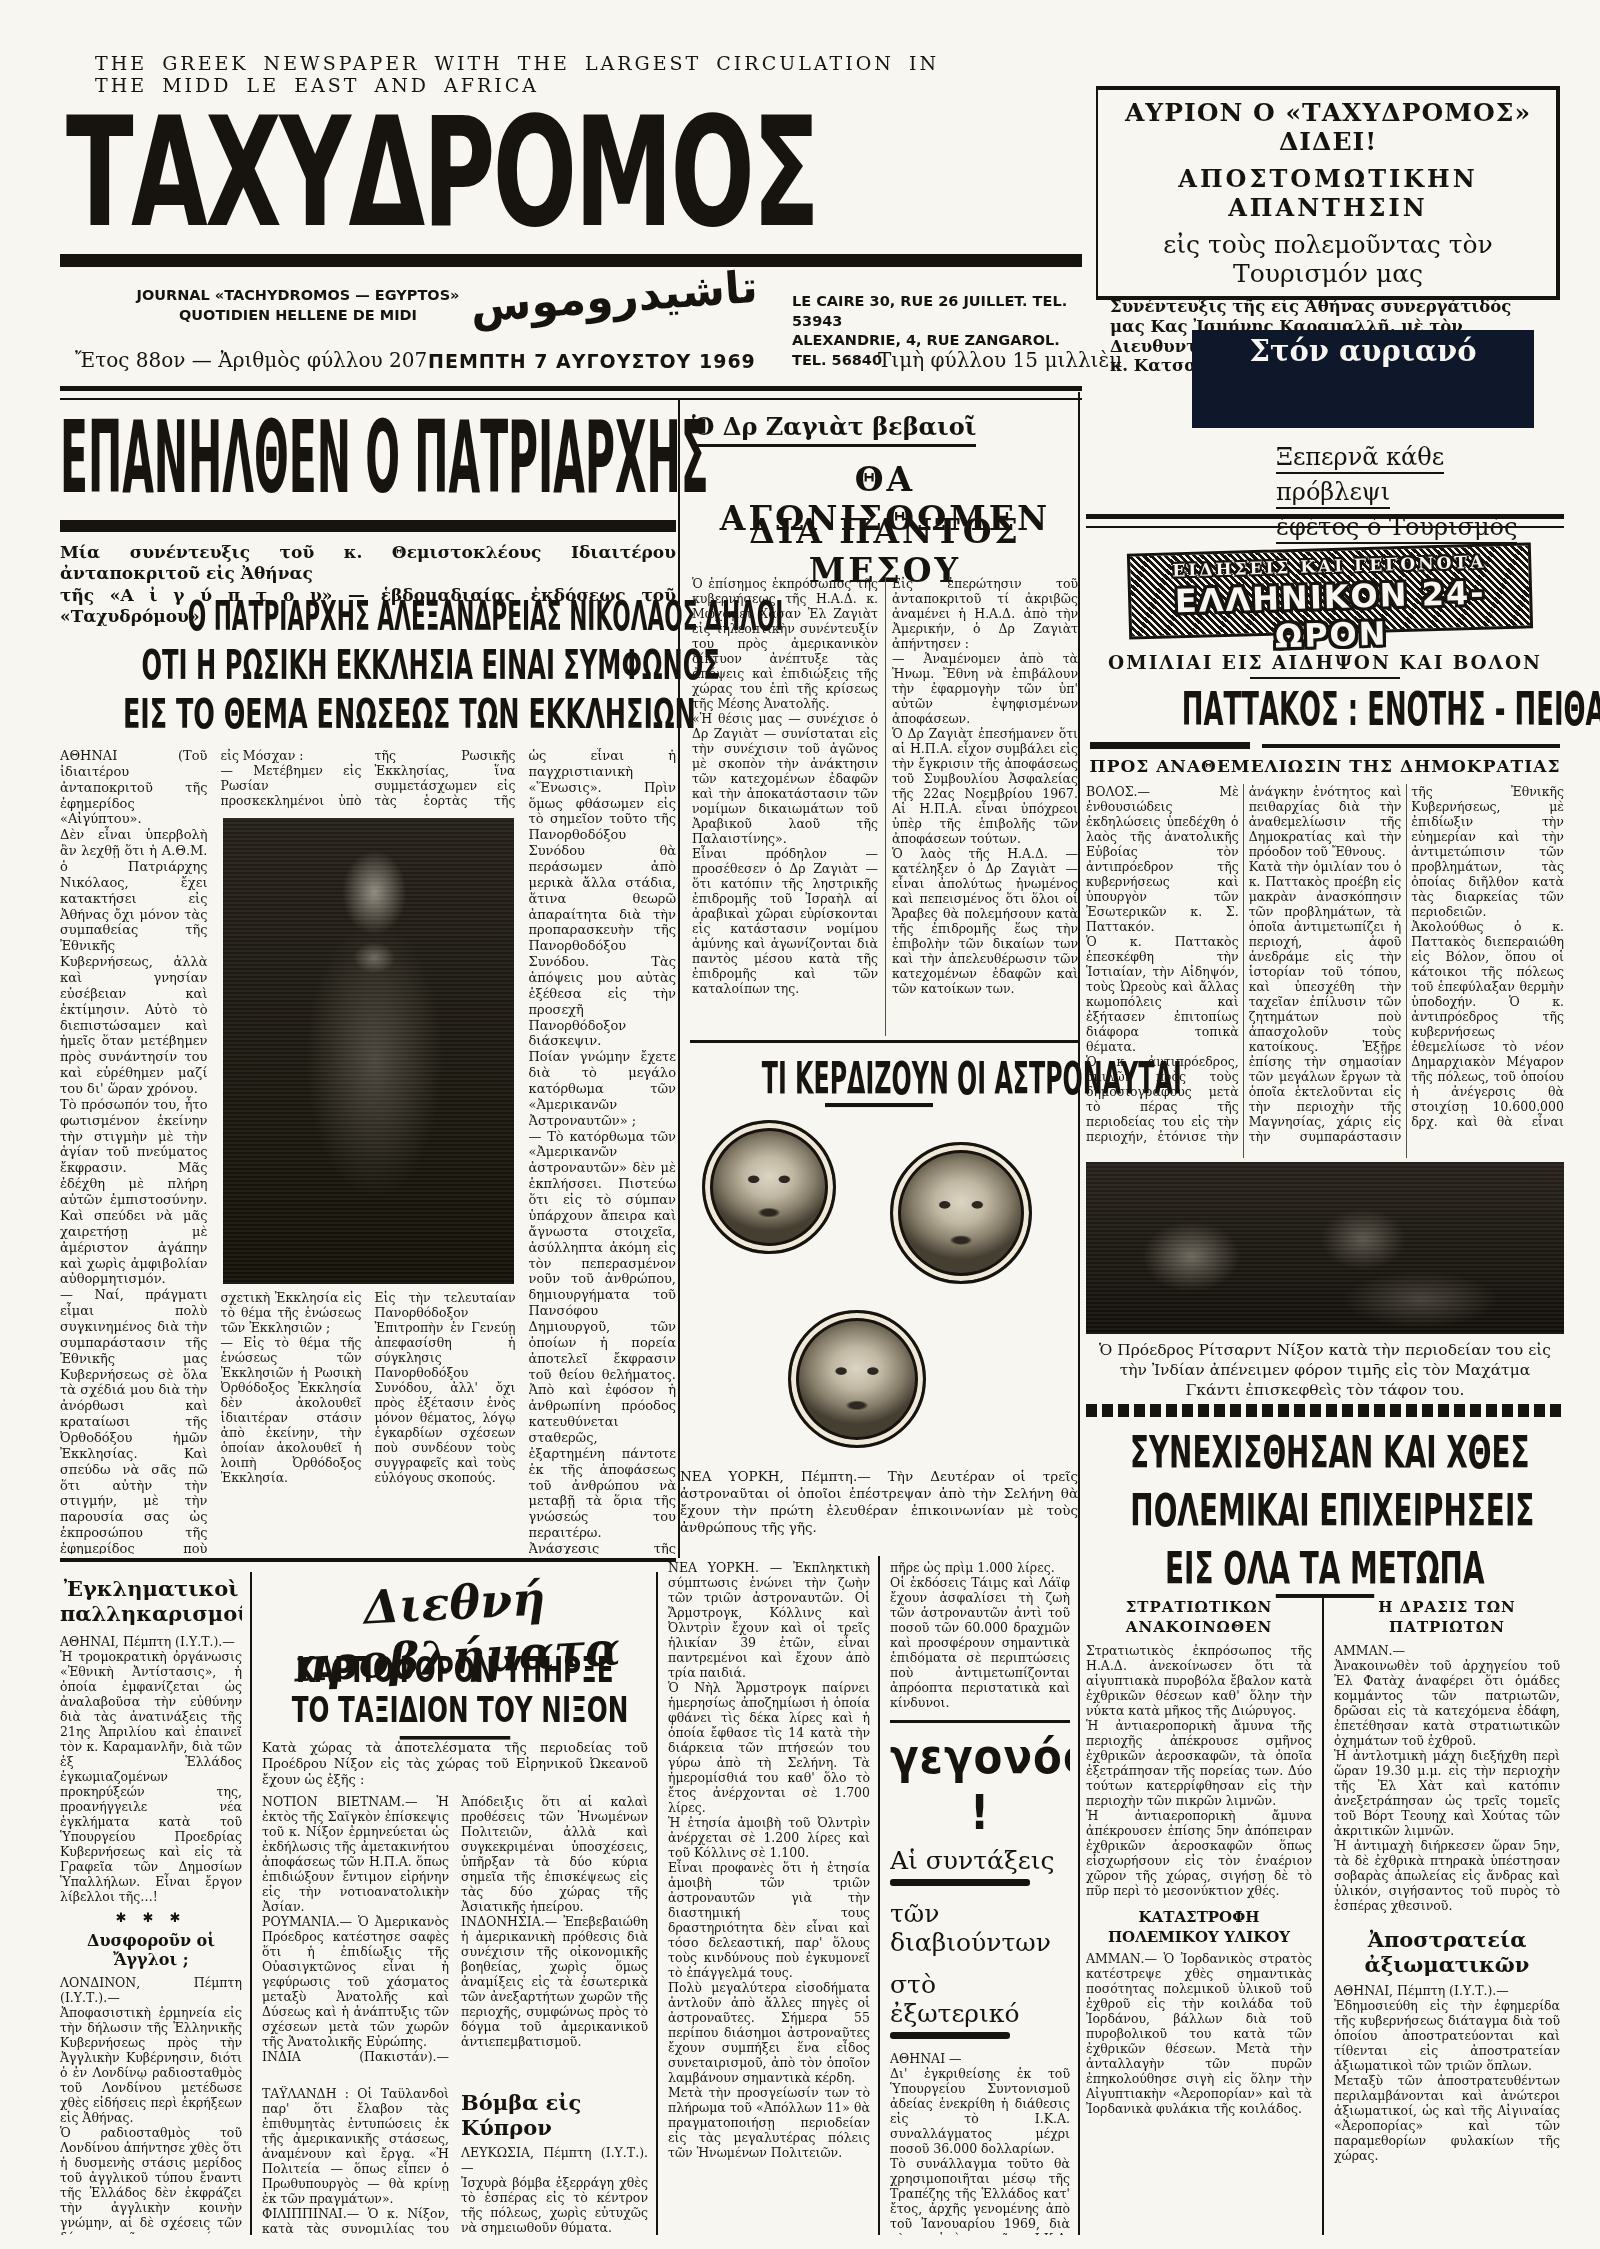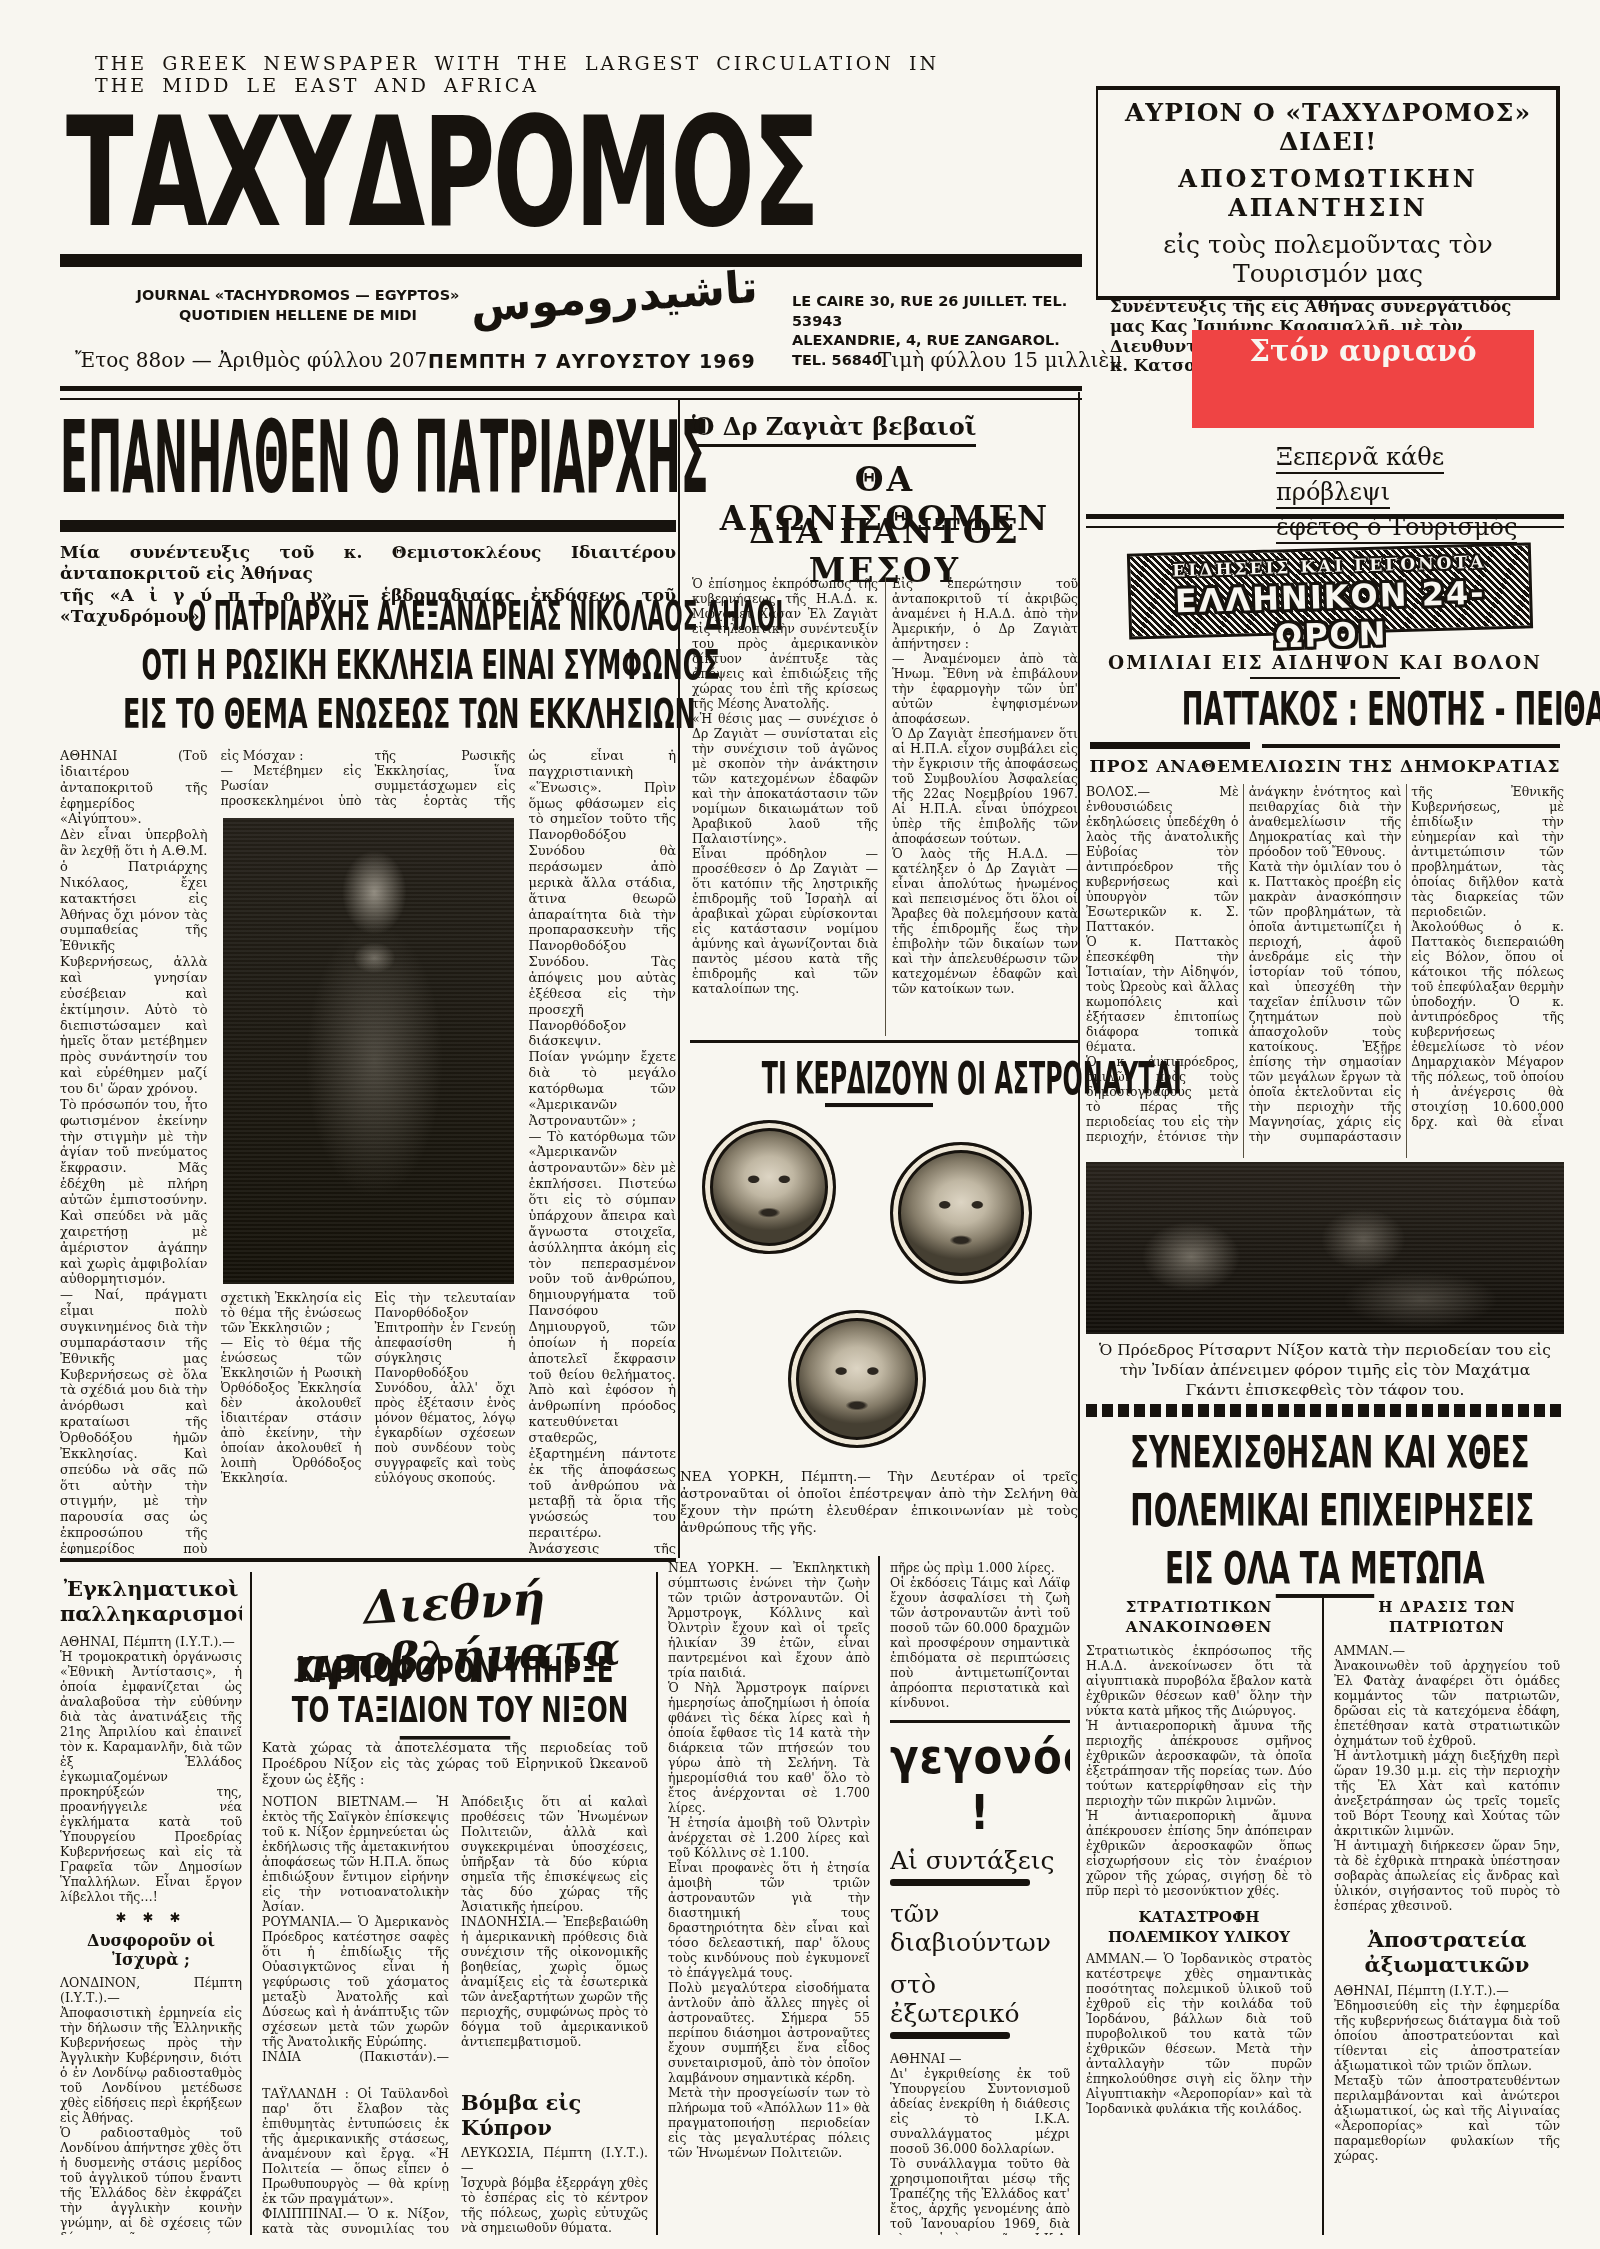--- a/index.html
+++ b/index.html
@@ -23,21 +23,21 @@
   
   .tagline{left:95px;top:52px;width:860px;font-size:19px;letter-spacing:3px;word-spacing:6px;color:#17130e;}
   .masthead{left:66px;top:84px;width:720px;height:172px;}
   .masthead span{font-size:118px;font-weight:bold;letter-spacing:-3px;transform:scale(0.84,1.28);transform-origin:0 0;display:inline-block;white-space:nowrap;}
   
   .promo{left:1096px;top:86px;width:464px;height:214px;border:4px solid #17130e;border-left:2px solid #17130e;padding:8px 10px 10px 12px;box-sizing:border-box;}
   .promo .l1{font-size:25px;font-weight:bold;letter-spacing:1px;text-align:center;}
   .promo .l2{font-size:24px;font-weight:bold;letter-spacing:3px;text-align:center;margin-top:8px;}
   .promo .l3{font-size:25px;text-align:center;margin-top:8px;}
   .promo .sub{font-size:16.5px;font-weight:bold;line-height:1.2;margin-top:9px;text-align:left;}
-  .tomorrow{left:1192px;top:330px;width:342px;height:98px;background:#ef4444;color:#f8f6f0;text-align:center;padding-top:4px;box-sizing:border-box;}
+  .tomorrow{left:1192px;top:330px;width:342px;height:98px;background:#0f172a;color:#f8f6f0;text-align:center;padding-top:4px;box-sizing:border-box;}
   .tomorrow .k{font-size:29px;font-weight:bold;}
   .tomorrow .t{font-size:41px;font-weight:bold;letter-spacing:4px;margin-top:-2px;font-family:"DejaVu Sans","Liberation Sans",sans-serif;}
   .tourism{left:1276px;top:440px;width:286px;font-size:24px;line-height:1.45;text-align:left;}
   .tourism span{border-bottom:2px solid #17130e;padding-bottom:1px;}
   
   .journal{left:118px;top:286px;width:360px;font-size:14.5px;font-weight:bold;text-align:center;line-height:1.35;}
   .arabic{left:470px;top:272px;width:250px;font-size:44px;font-weight:bold;transform:rotate(-4deg);font-family:"DejaVu Sans","Liberation Sans",sans-serif;}
   .issue{left:75px;top:348px;font-size:20px;}
   .date{left:428px;top:350px;font-size:19px;font-weight:bold;letter-spacing:1px;}
   .addr{left:792px;top:292px;width:300px;font-size:14.5px;font-weight:bold;line-height:1.35;}
@@ -299,21 +299,21 @@
   </div>
 
   <div class="abs crimes">
     <div class="hd">
       <div>Ἐγκληματικοὶ</div>
       <div>παλληκαρισμοί</div>
     </div>
     <div class="small-txt">ΑΘΗΝΑΙ, Πέμπτη (Ι.Υ.Τ.).—
 Ἡ τρομοκρατικὴ ὀργάνωσις «Ἐθνικὴ Ἀντίστασις», ἡ ὁποία ἐμφανίζεται ὡς ἀναλαβοῦσα τὴν εὐθύνην διὰ τὰς ἀνατινάξεις τῆς 21ης Ἀπριλίου καὶ ἐπαινεῖ τὸν κ. Καραμανλῆν, διὰ τῶν ἐξ Ἑλλάδος ἐγκωμιαζομένων προκηρύξεών της, προανήγγειλε νέα ἐγκλήματα κατὰ τοῦ Ὑπουργείου Προεδρίας Κυβερνήσεως καὶ εἰς τὰ Γραφεῖα τῶν Δημοσίων Ὑπαλλήλων. Εἶναι ἔργον λίβελλοι τῆς…!</div>
     <div class="stars">✱ ✱ ✱</div>
-    <div class="sub">Δυσφοροῦν οἱ Ἰσχυρὰ ;</div>
+    <div class="sub">Δυσφοροῦν οἱ Ἄγγλοι ;</div>
     <div class="small-txt">ΛΟΝΔΙΝΟΝ, Πέμπτη (Ι.Υ.Τ.).—
 Ἀποφασιστικὴ ἑρμηνεία εἰς τὴν δήλωσιν τῆς Ἑλληνικῆς Κυβερνήσεως πρὸς τὴν Ἀγγλικὴν Κυβέρνησιν, διότι ὁ ἐν Λονδίνῳ ραδιοσταθμὸς τοῦ Λονδίνου μετέδωσε χθὲς εἰδήσεις περὶ ἐκρήξεων εἰς Ἀθήνας.
 Ὁ ραδιοσταθμὸς τοῦ Λονδίνου ἀπήντησε χθὲς ὅτι ἡ δυσμενὴς στάσις μερίδος τοῦ ἀγγλικοῦ τύπου ἔναντι τῆς Ἑλλάδος δὲν ἐκφράζει τὴν ἀγγλικὴν κοινὴν γνώμην, αἱ δὲ σχέσεις τῶν δύο χωρῶν παραμένουν ἐγκάρδιοι.
 Κατὰ τὸν Σεπτέμβριον θὰ μεταδοθῇ ἐκ τοῦ ραδιοσταθμοῦ τοῦ Λονδίνου κατὰ τὴν Ἑλληνικὴν ἑβδομάδα ἐκπομπή.</div>
   </div>
 
   <div class="abs intl">
     <div class="script">Διεθνή προβλήματα</div>
     <div class="h"><span>ΚΑΡΠΟΦΟΡΟΝ ΥΠΗΡΞΕ</span></div>
     <div class="h"><span>ΤΟ ΤΑΞΙΔΙΟΝ ΤΟΥ ΝΙΞΟΝ</span>

